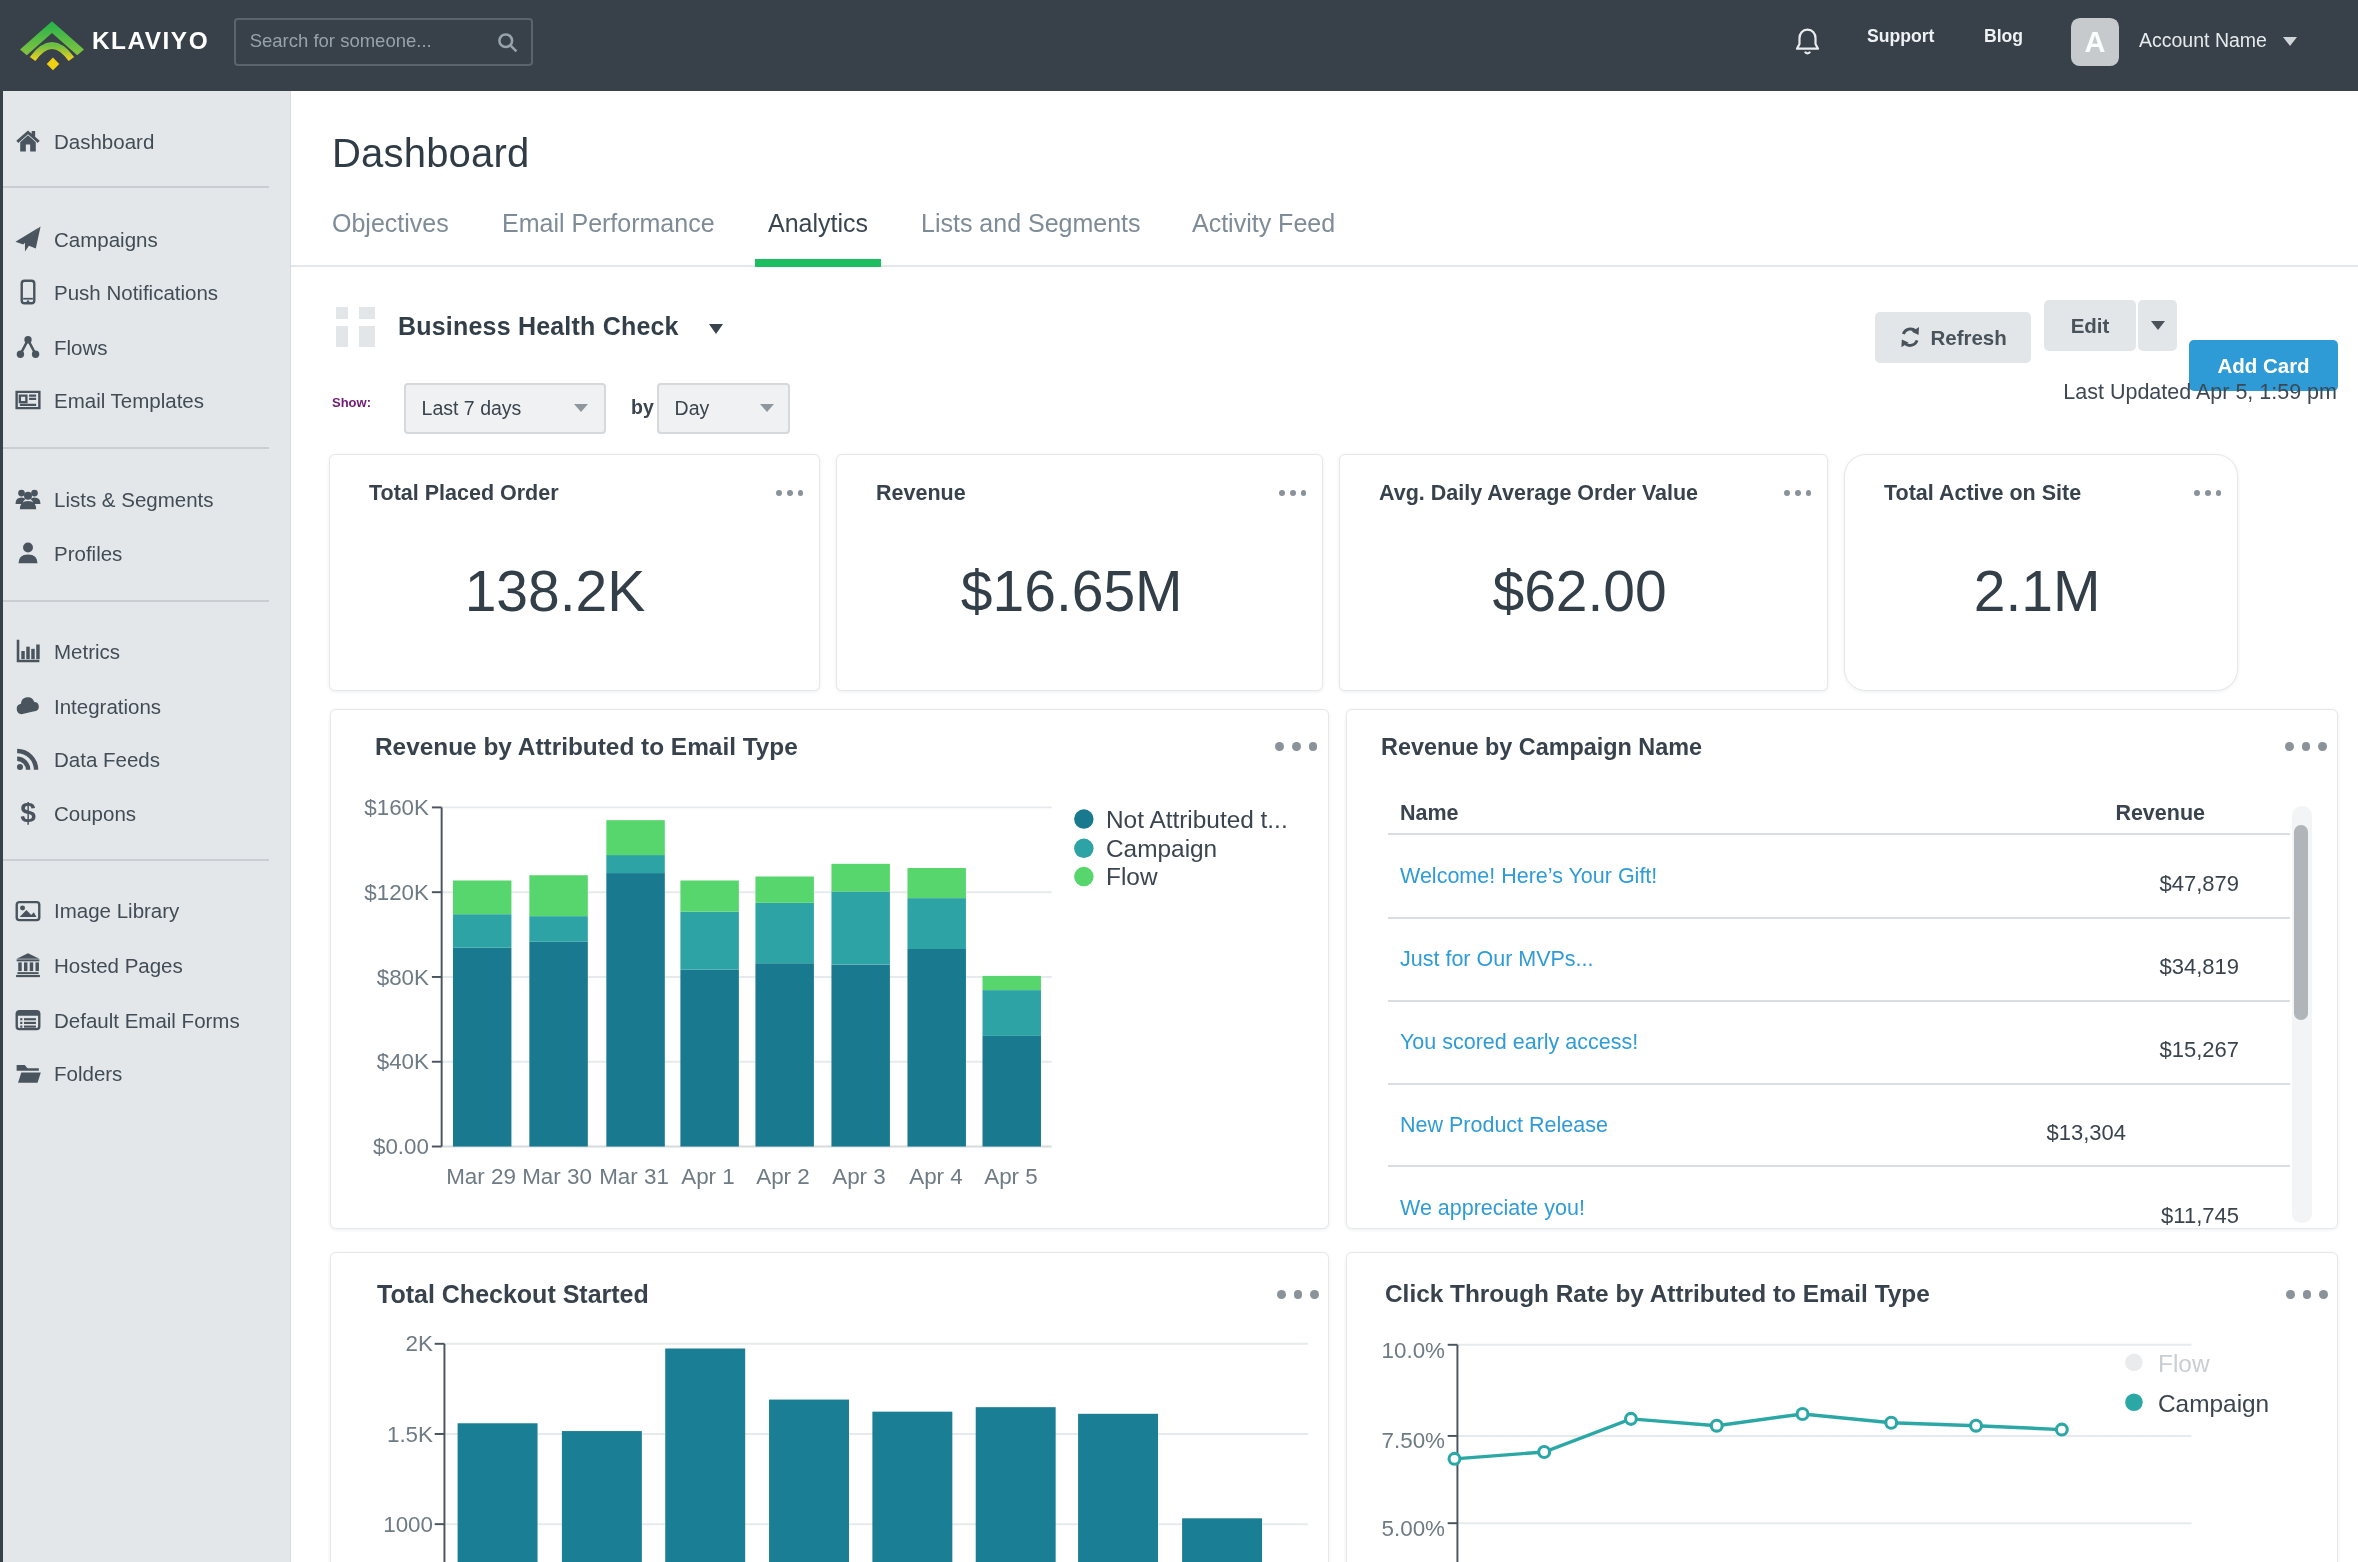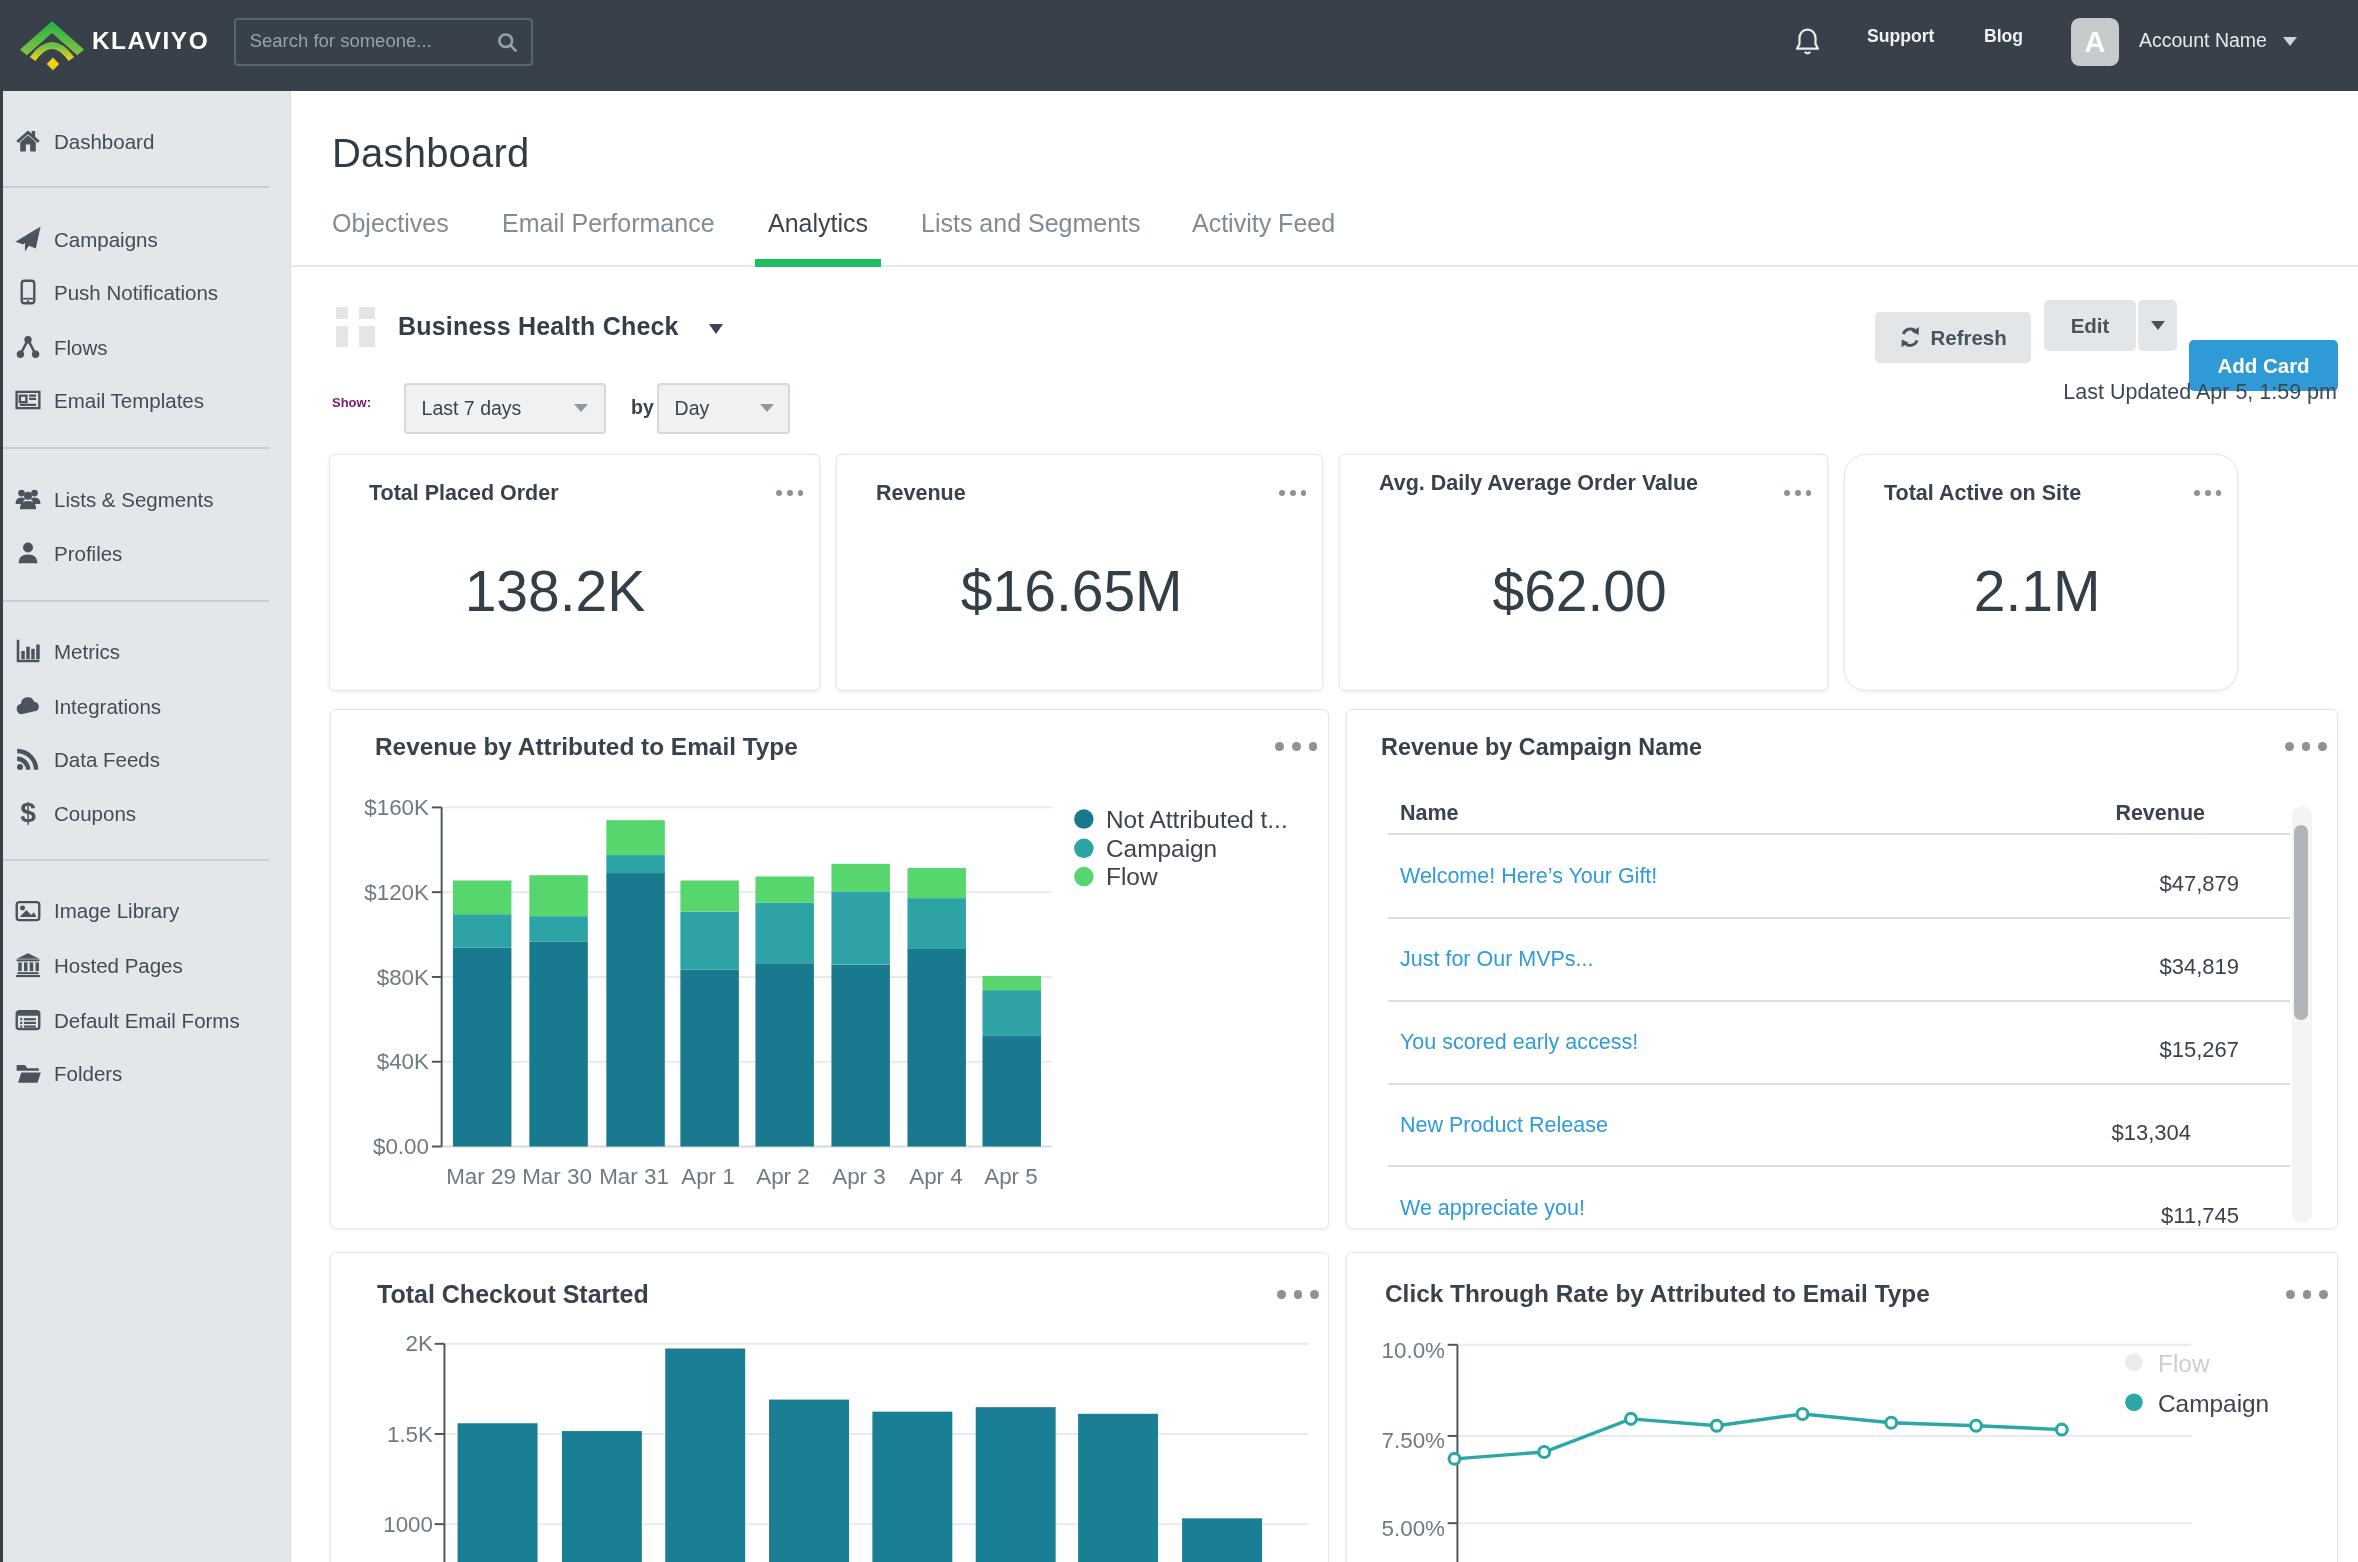--- a/index.html
+++ b/index.html
@@ -225,21 +225,21 @@
 <div class="card" style="left:836px;top:454px;width:487px;height:237px;">
   <div class="cardtitle" style="left:39px;top:26px;font-size:21.5px;">Revenue</div>
   <div class="dots" style="right:15.6px;top:35px;">
         <i></i>
         <i></i>
         <i></i>
       </div>
   <div class="statnum" style="top:103px; transform:translateX(-7.8px);">$16.65M</div>
 </div>
 <div class="card" style="left:1339px;top:454px;width:489px;height:237px;">
-  <div class="cardtitle" style="left:39px;top:16px;font-size:21.5px;">Avg. Daily Average Order Value</div>
+  <div class="cardtitle" style="left:39px;top:26px;font-size:21.5px;">Avg. Daily Average Order Value</div>
   <div class="dots" style="right:15.6px;top:35px;">
         <i></i>
         <i></i>
         <i></i>
       </div>
   <div class="statnum" style="top:103px; transform:translateX(-3.9px);">$62.00</div>
 </div>
 <div class="card" style="left:1844px;top:454px;width:394px;height:237px;border-radius:22px;">
   <div class="cardtitle" style="left:39px;top:26px;font-size:21.5px;">Total Active on Site</div>
   <div class="dots" style="right:15.6px;top:35px;">
@@ -323,21 +323,21 @@
 <div class="abs" style="left:1400px;top:801px;font-size:21.5px;font-weight:700;color:#39444E;">Name</div>
 <div class="abs" style="left:2010px;top:801px;width:195px;text-align:right;font-size:21.5px;font-weight:700;color:#39444E;">Revenue</div>
 <div class="hrow" style="left:1388px;top:833px;width:902px;"></div>
 <div class="tlink" style="left:1400px;top:864px;">Welcome! Here’s Your Gift!</div>
 <div class="tval" style="left:2044px;top:864px;width:195px;">$47,879</div>
 <div class="tlink" style="left:1400px;top:947px;">Just for Our MVPs...</div>
 <div class="tval" style="left:2044px;top:947px;width:195px;">$34,819</div>
 <div class="tlink" style="left:1400px;top:1030px;">You scored early access!</div>
 <div class="tval" style="left:2044px;top:1030px;width:195px;">$15,267</div>
 <div class="tlink" style="left:1400px;top:1113px;">New Product Release</div>
-<div class="tval" style="left:1996px;top:1113px;width:195px;">$13,304</div>
+<div class="tval" style="left:1931px;top:1113px;width:195px;">$13,304</div>
 <div class="tlink" style="left:1400px;top:1196px;">We appreciate you!</div>
 <div class="tval" style="left:2044px;top:1196px;width:195px;">$11,745</div>
 <div class="hrow" style="left:1388px;top:917px;width:902px;"></div>
 <div class="hrow" style="left:1388px;top:1000px;width:902px;"></div>
 <div class="hrow" style="left:1388px;top:1083px;width:902px;"></div>
 <div class="hrow" style="left:1388px;top:1165px;width:902px;"></div>
 <div class="abs" style="left:2292px;top:806px;width:19.5px;height:417px;background:#F3F4F5;border-radius:9.8px;"></div>
 <div class="abs" style="left:2294px;top:825px;width:13.7px;height:195px;background:#B0B5B9;border-radius:6.8px;"></div>
 <div class="card" style="left:330px;top:1252px;width:999px;height:318px;">
   <div class="cardtitle" style="left:46px;top:27px;font-size:25px;">Total Checkout Started</div>

